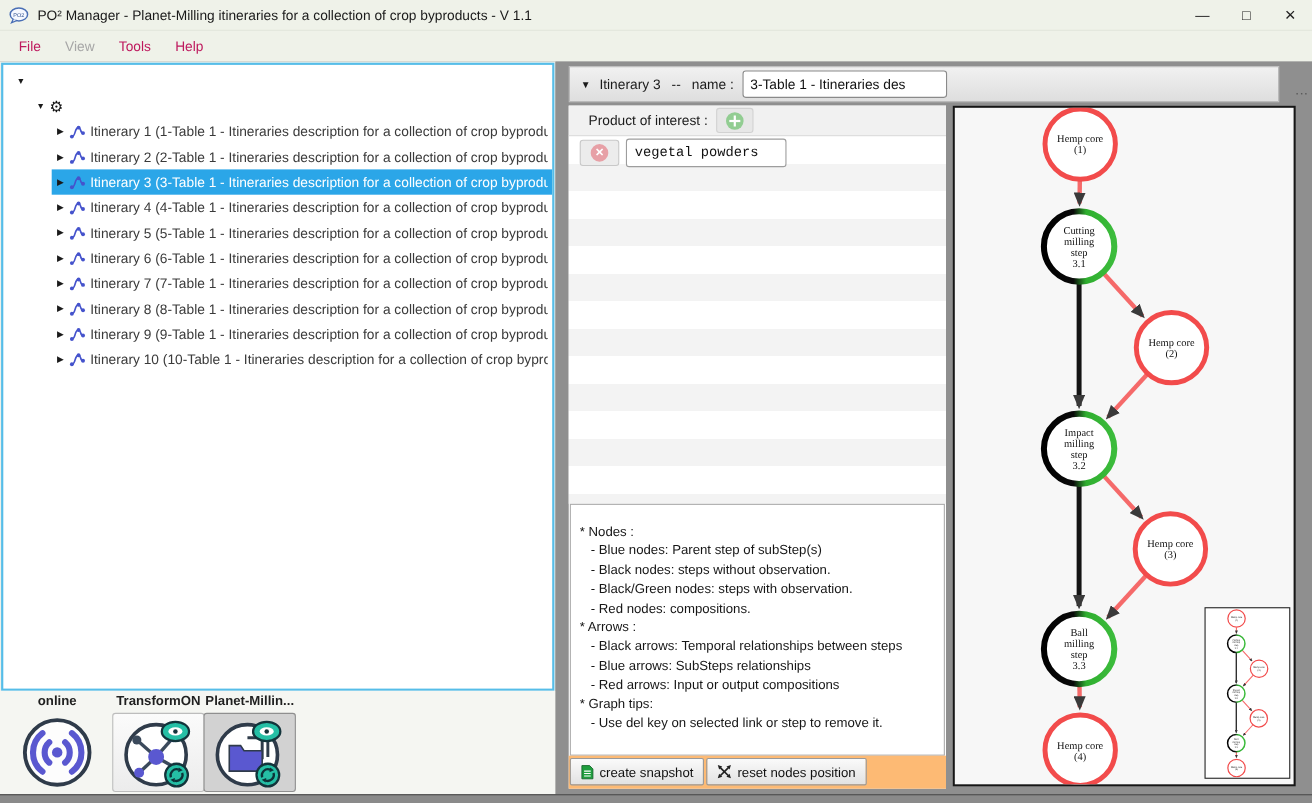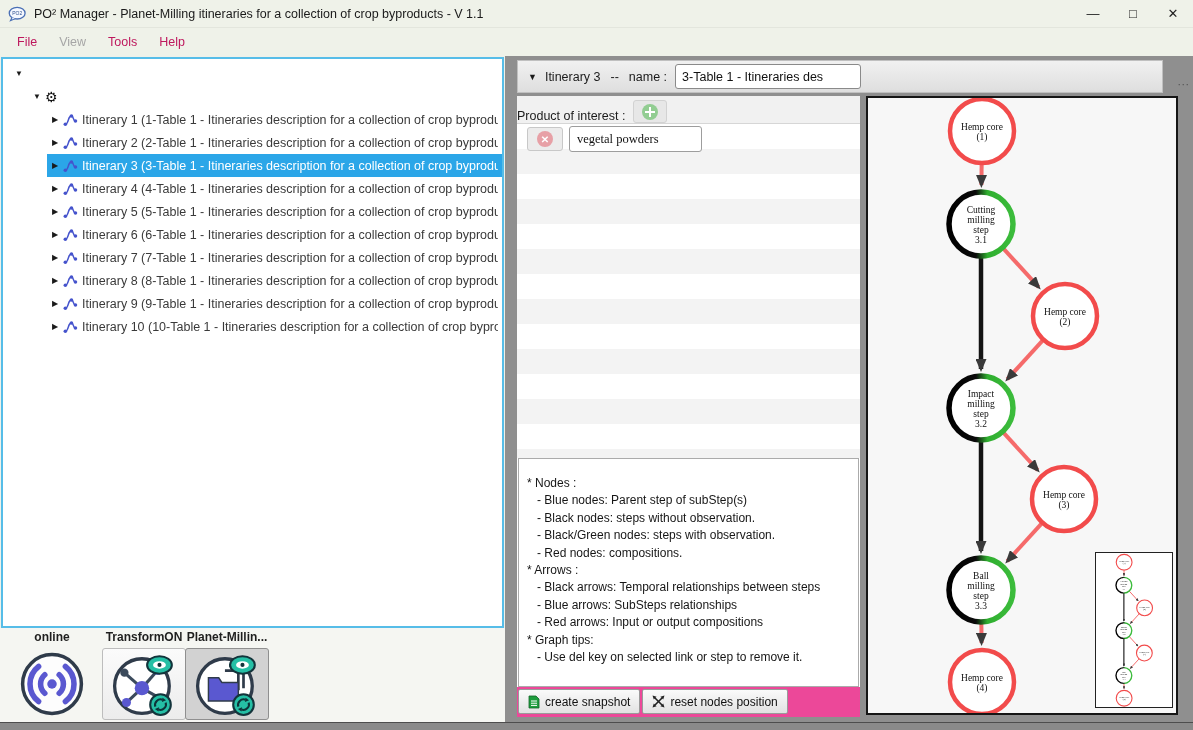--- a/index.html
+++ b/index.html
@@ -66,42 +66,42 @@
   }
   .dh-tri { font-size:9px; margin-right:8px; color:#1a1a1a; }
   .dh-title { margin-right:10px; }
   .dh-dash { margin-right:10px; }
   .dh-name { margin-right:8px; }
   .dh-input { width:186px; height:25px; border:1px solid #8a8a8a; border-radius:3px;
     font-family:"Liberation Sans",sans-serif; font-size:12.5px; padding:0 6px; color:#111; background:#fff; }
   .middle-col { position:absolute; left:517px; top:96px; width:343px; height:621px; background:#fff;
     display:flex; flex-direction:column; }
   .poi-bar { height:28px; background:#f1f1f1; border-bottom:1px solid #d6d6d6;
-    display:flex; align-items:flex-end; padding-left:0; font-size:12.5px; color:#1b1b1b; flex:0 0 28px;}
+    display:flex; align-items:center; padding-left:18px; font-size:12.5px; color:#1b1b1b; flex:0 0 28px;}
   .poi-add-btn { margin-left:8px; width:34px; height:23px; background:#e7e7e7; border:1px solid #d2d2d2;
     border-radius:3px; display:flex; align-items:center; justify-content:center; }
   .plus-circle { width:16px; height:16px; border-radius:50%; background:#92cd92; position:relative; }
   .plus-circle:before, .plus-circle:after { content:""; position:absolute; background:#fff; }
   .plus-circle:before { left:7px; top:3px; width:2px; height:10px; }
   .plus-circle:after { left:3px; top:7px; width:10px; height:2px; }
   .poi-list { flex:0 0 334px; background:repeating-linear-gradient(#ffffff 0 25px, #f3f3f3 25px 50px);
     padding-top:2px; }
   .poi-row { display:flex; align-items:center; height:26px; padding-left:10px; }
   .poi-del-btn { width:36px; height:24px; background:#ececec; border:1px solid #c8c8c8; border-radius:3px;
     display:flex; align-items:center; justify-content:center; margin-right:6px; }
   .x-circle { width:16px; height:16px; border-radius:50%; background:#e7a0a6; color:#fff; font-size:10px;
     font-weight:bold; display:flex; align-items:center; justify-content:center; }
-  .poi-input { width:133px; height:24px; border:1px solid #9d9d9d; border-radius:3px;
-    font-family:Liberation Serif, serif; font-size:12.5px; padding:12px 7px; color:#111; background:#fff; }
+  .poi-input { width:146px; height:24px; border:1px solid #9d9d9d; border-radius:3px;
+    font-family:Liberation Mono, monospace; font-size:12.5px; padding:12px 7px; color:#111; background:#fff; }
   .legend-box { flex:0 0 229px; background:#fff; border:1px solid #ababab; margin:0 1px;
     padding:16px 6px; overflow:hidden; }
   .legend-line { font-size:12px; line-height:17.4px; color:#161616; }
   .legend-line.i0 { text-indent:2px; }
   .legend-line.i1 { text-indent:12px; }
-  .action-row { flex:1; background:#ec4899; display:flex; align-items:flex-start; padding:2px 0 0 1px; gap:2px; }
+  .action-row { flex:1; background:#fdba74; display:flex; align-items:flex-start; padding:2px 0 0 1px; gap:2px; }
   .action-btn { height:25px; display:flex; align-items:center; gap:5px; padding:0 9px;
     background:linear-gradient(#fafafa,#e2e2e2); border:1px solid #9a9a9a; border-radius:2px;
     font-size:12px; color:#111; }
   
   .graph-panel { position:absolute; left:866px; top:96px; width:312px; height:619px;
     background:#f7f7f7; border:2px solid #161616; }
   .minimap { position:absolute; right:3px; bottom:5px; width:78px; height:156px; background:#fff;
     border:1px solid #222; }
 </style>
 </head>

